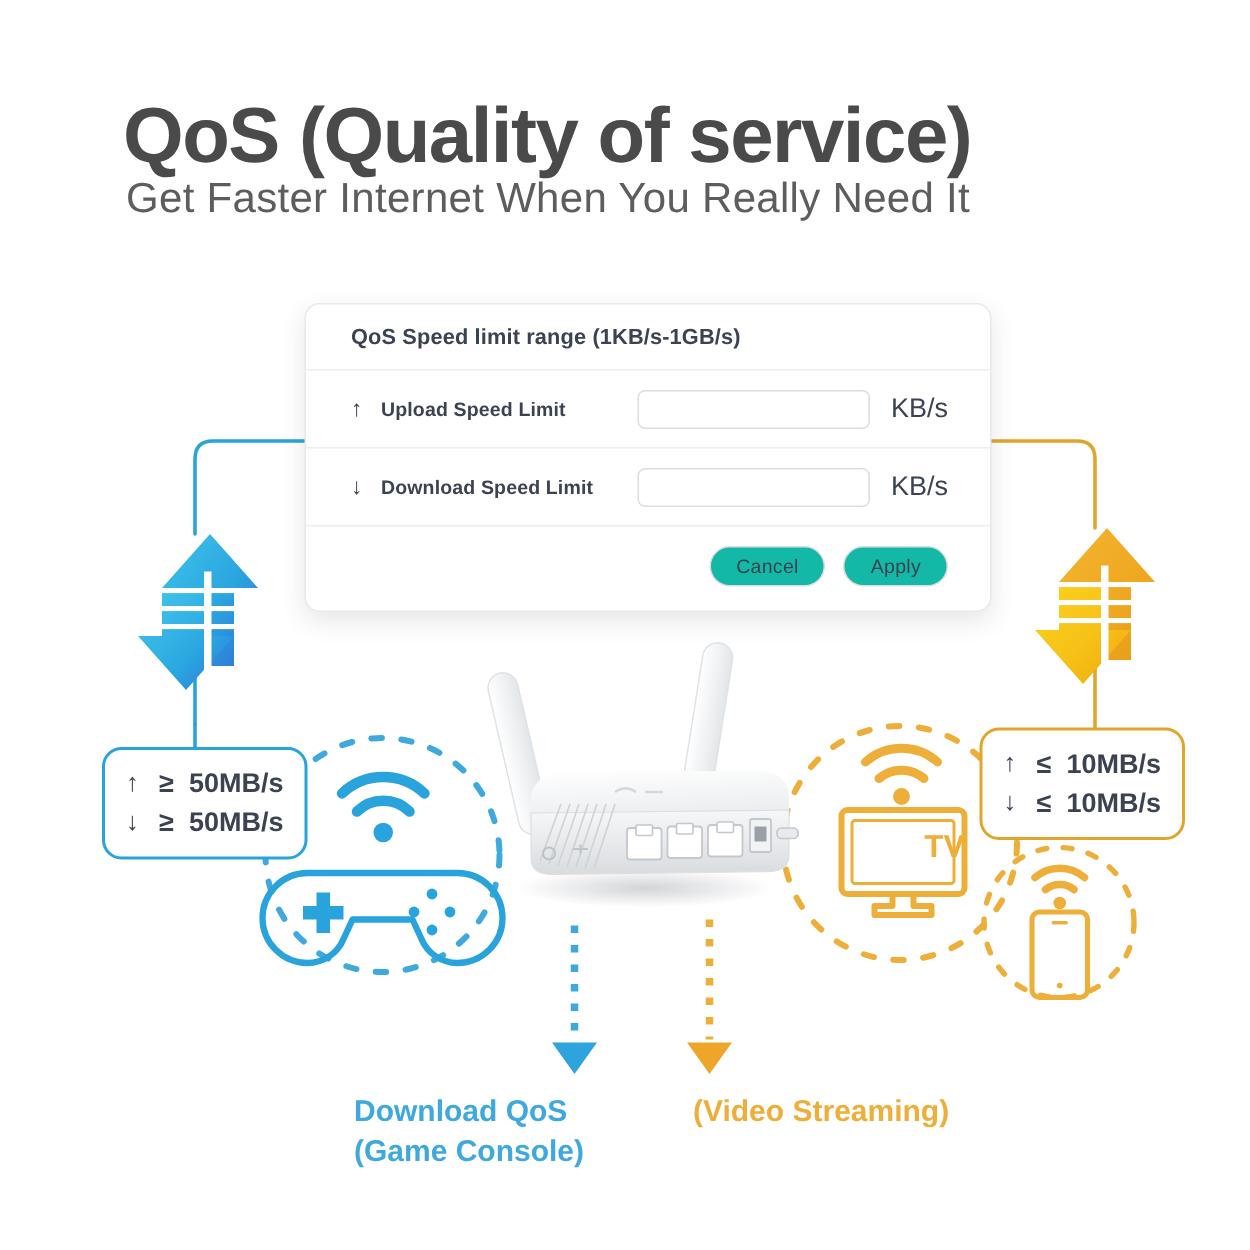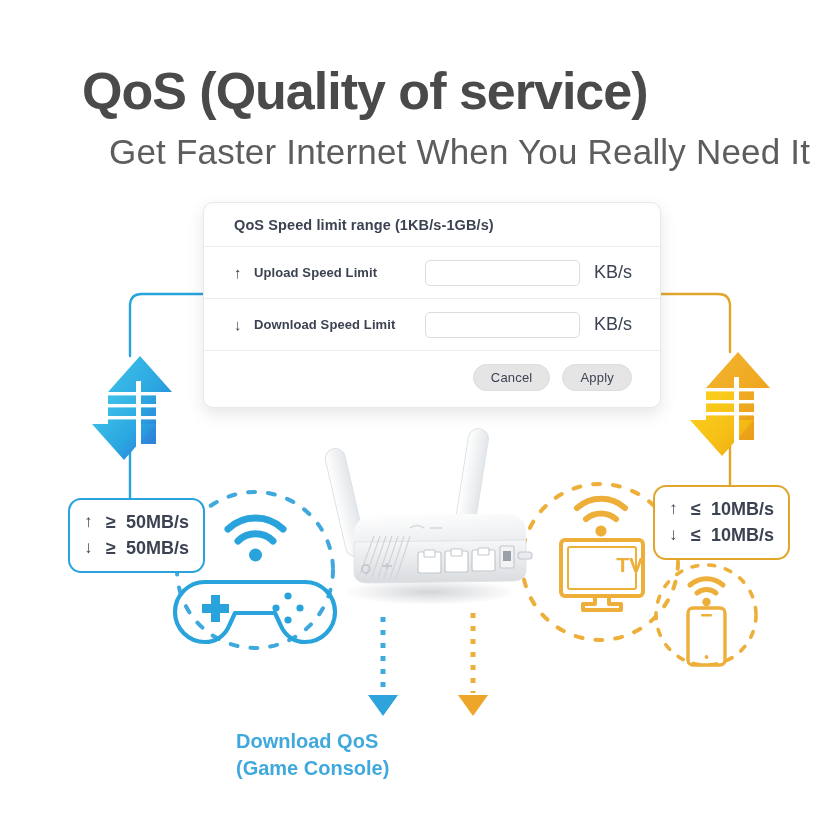--- a/index.html
+++ b/index.html
@@ -10,24 +10,23 @@
   }
   .stage{position:absolute;inset:0;}
 
   
   .title{
     position:absolute;left:82px;top:64px;width:680px;
     font-size:52px;font-weight:bold;color:#4a4a4a;letter-spacing:-1px;
     line-height:1.05;white-space:nowrap;
   }
   .subtitle{
-    position:absolute;left:84px;top:132px;width:700px;
-    font-size:35px;font-weight:400;color:#5d5d5d;letter-spacing:.2px;
+    position:absolute;left:84px;top:116px;width:700px;
+    font-size:28px;font-weight:400;color:#5d5d5d;letter-spacing:.2px;
     white-space:nowrap;
-    margin-left:25px;
   }
 
   
   .dialog{
     position:absolute;left:203px;top:202px;width:456px;
     background:#ffffff;border:1px solid #e9e9ec;border-radius:10px;
     box-shadow:0 6px 16px rgba(60,60,70,.13);
     z-index:40;
   }
   .dlg-head{
@@ -48,21 +47,21 @@
     width:155px;height:26px;border:1px solid #dcdce2;border-radius:5px;
     background:#fff;flex:none;box-sizing:border-box;font-size:12px;
     padding:0 8px;color:#3b4251;outline:none;font-family:inherit;
   }
   .dlg-unit{font-size:18px;color:#3b4251;margin-left:14px;width:40px;flex:none;}
   .dlg-foot{
     display:flex;justify-content:flex-end;align-items:center;gap:12px;
     padding:13px 28px 16px 0;
   }
   .btn{
-    border:1px solid #dcdce2;border-radius:14px;background:#e5e5e5;
+    border:1px solid #dcdce2;border-radius:14px;background:#14b8a6;
     font-size:13px;color:#3b4251;padding:5px 17px;font-family:inherit;
     cursor:pointer;letter-spacing:.2px;
   }
 
   
   .wires{position:absolute;inset:0;z-index:10;pointer-events:none;}
 
   
   .badge{
     position:absolute;border-radius:13px;background:#fff;
@@ -323,15 +322,16 @@
       <span>10MB/s</span>
     </div>
   </div>
 
   <div class="caption cap-left">
     <div>Download QoS</div>
     <div>(Game Console)</div>
   </div>
 
   <div class="caption cap-right">
+    <div>(Video Streaming)</div>
   </div>
 
 </div>
 
 </body></html>

